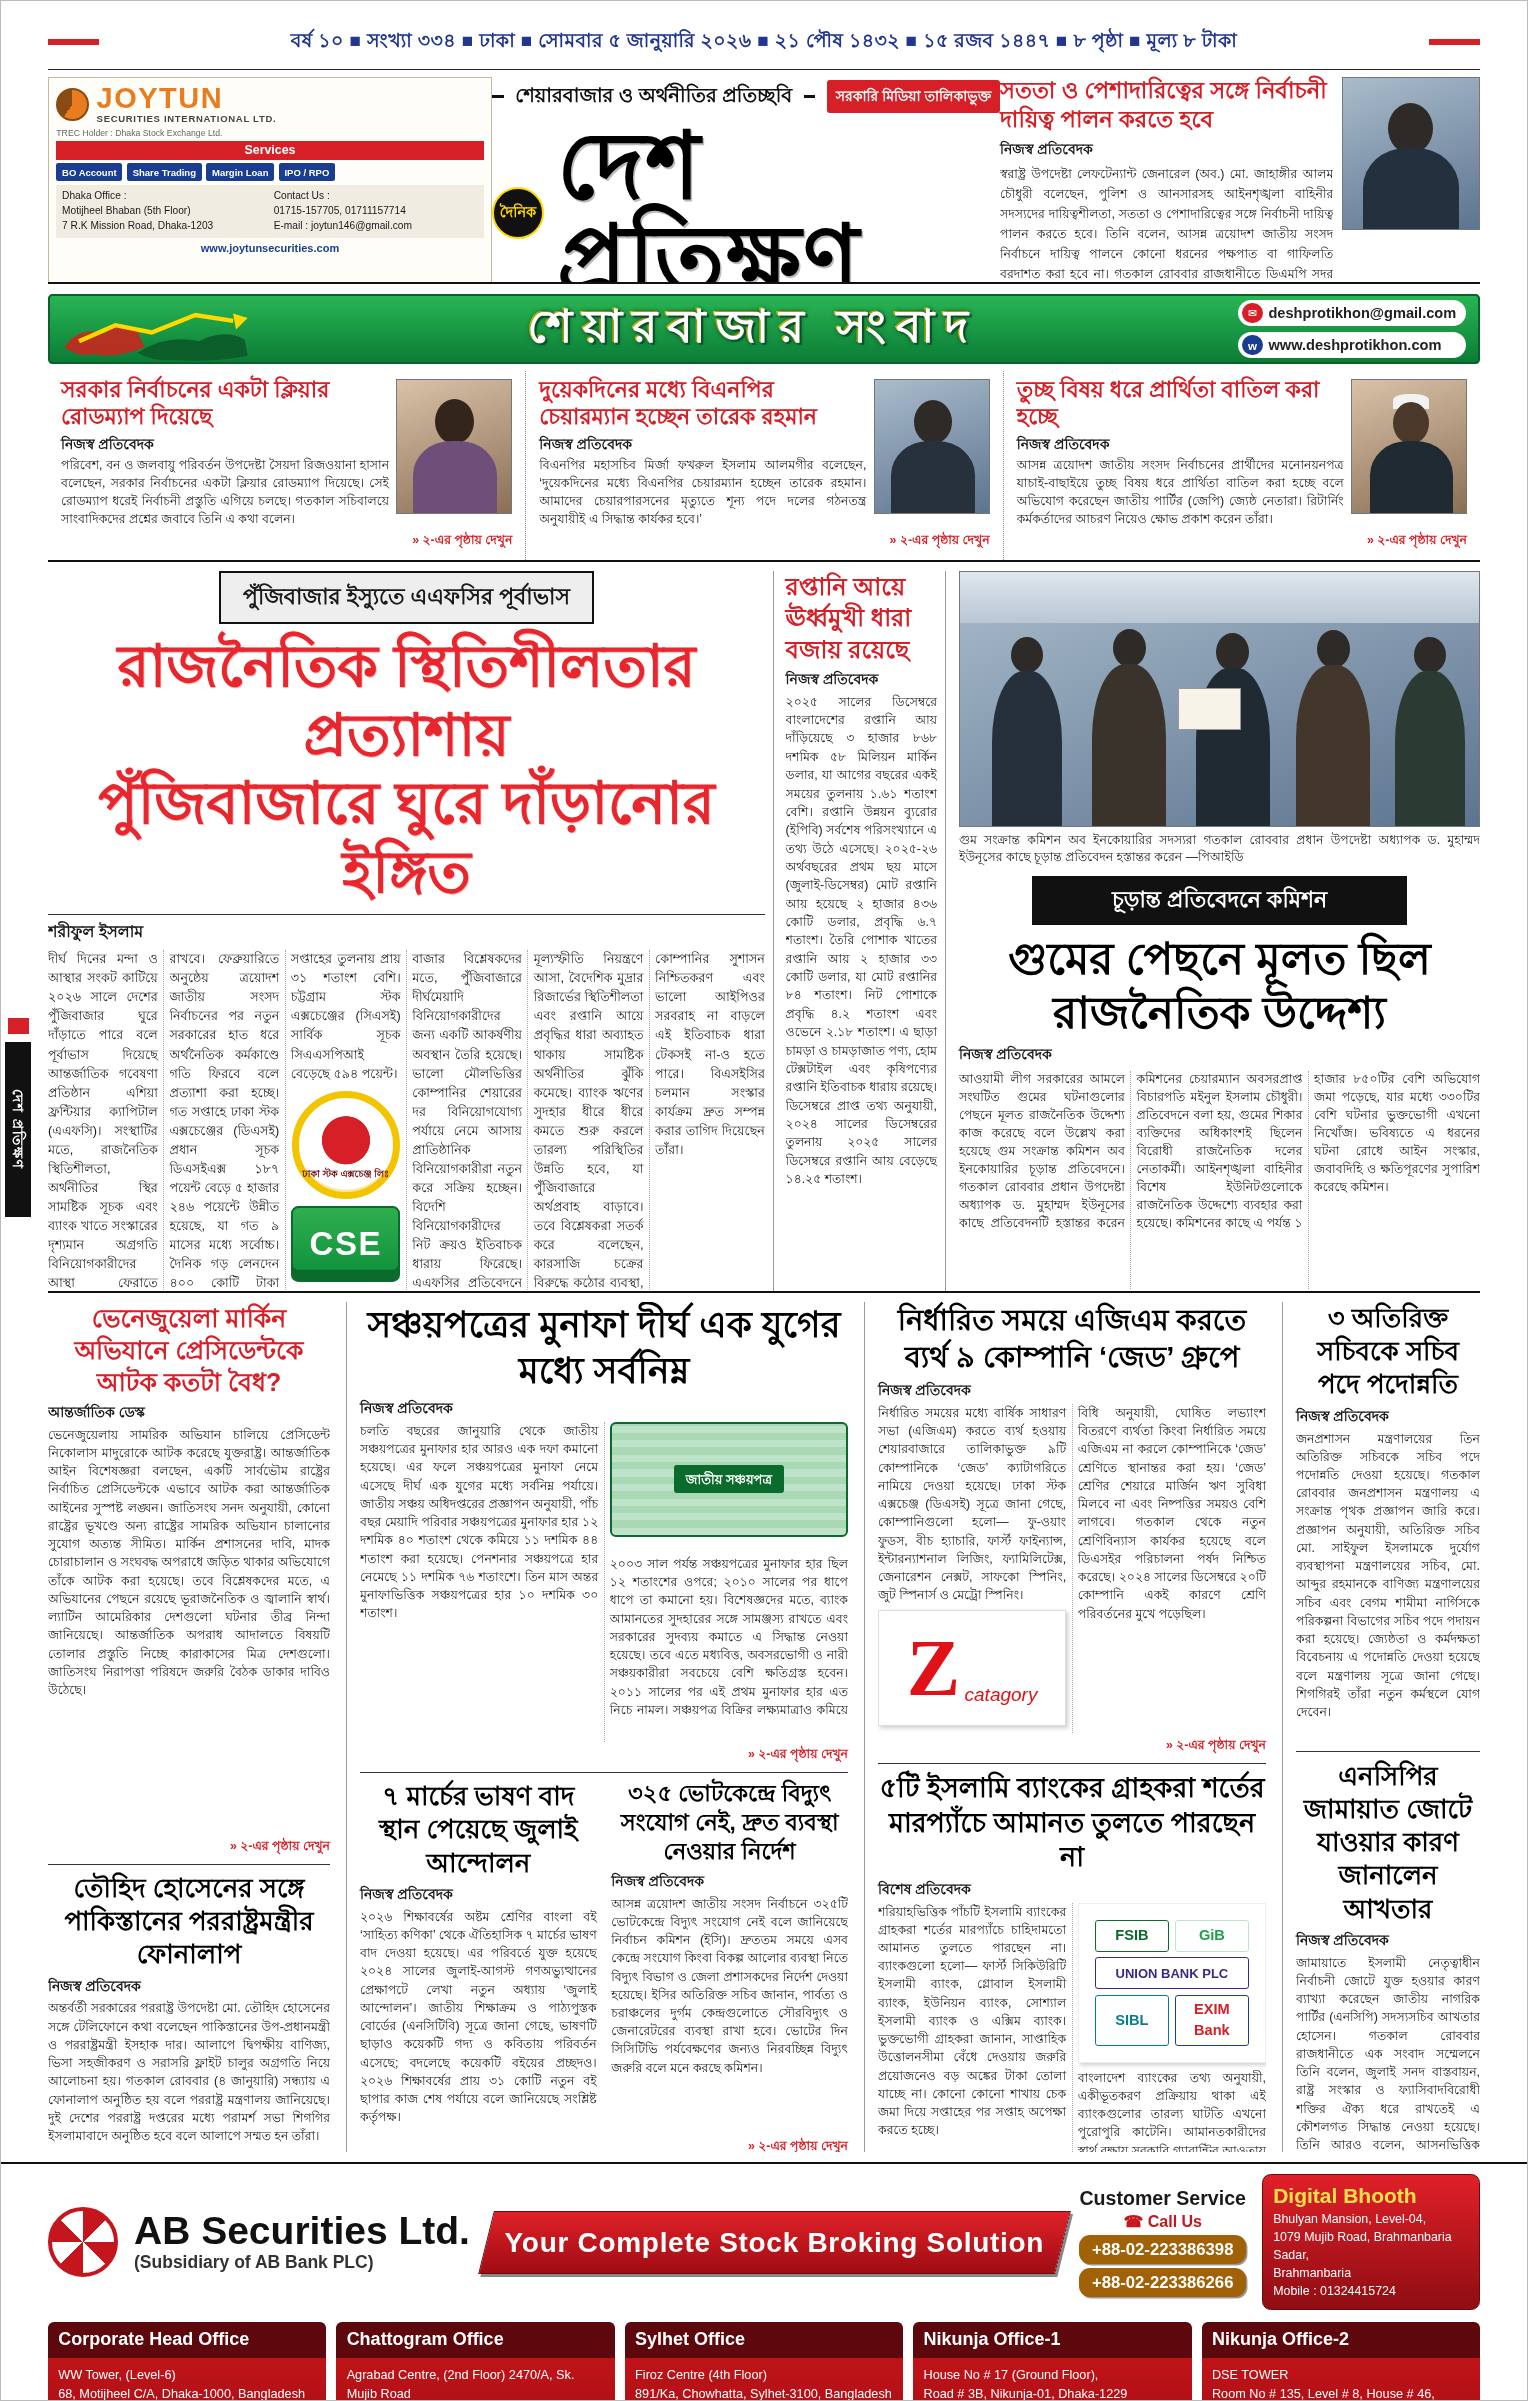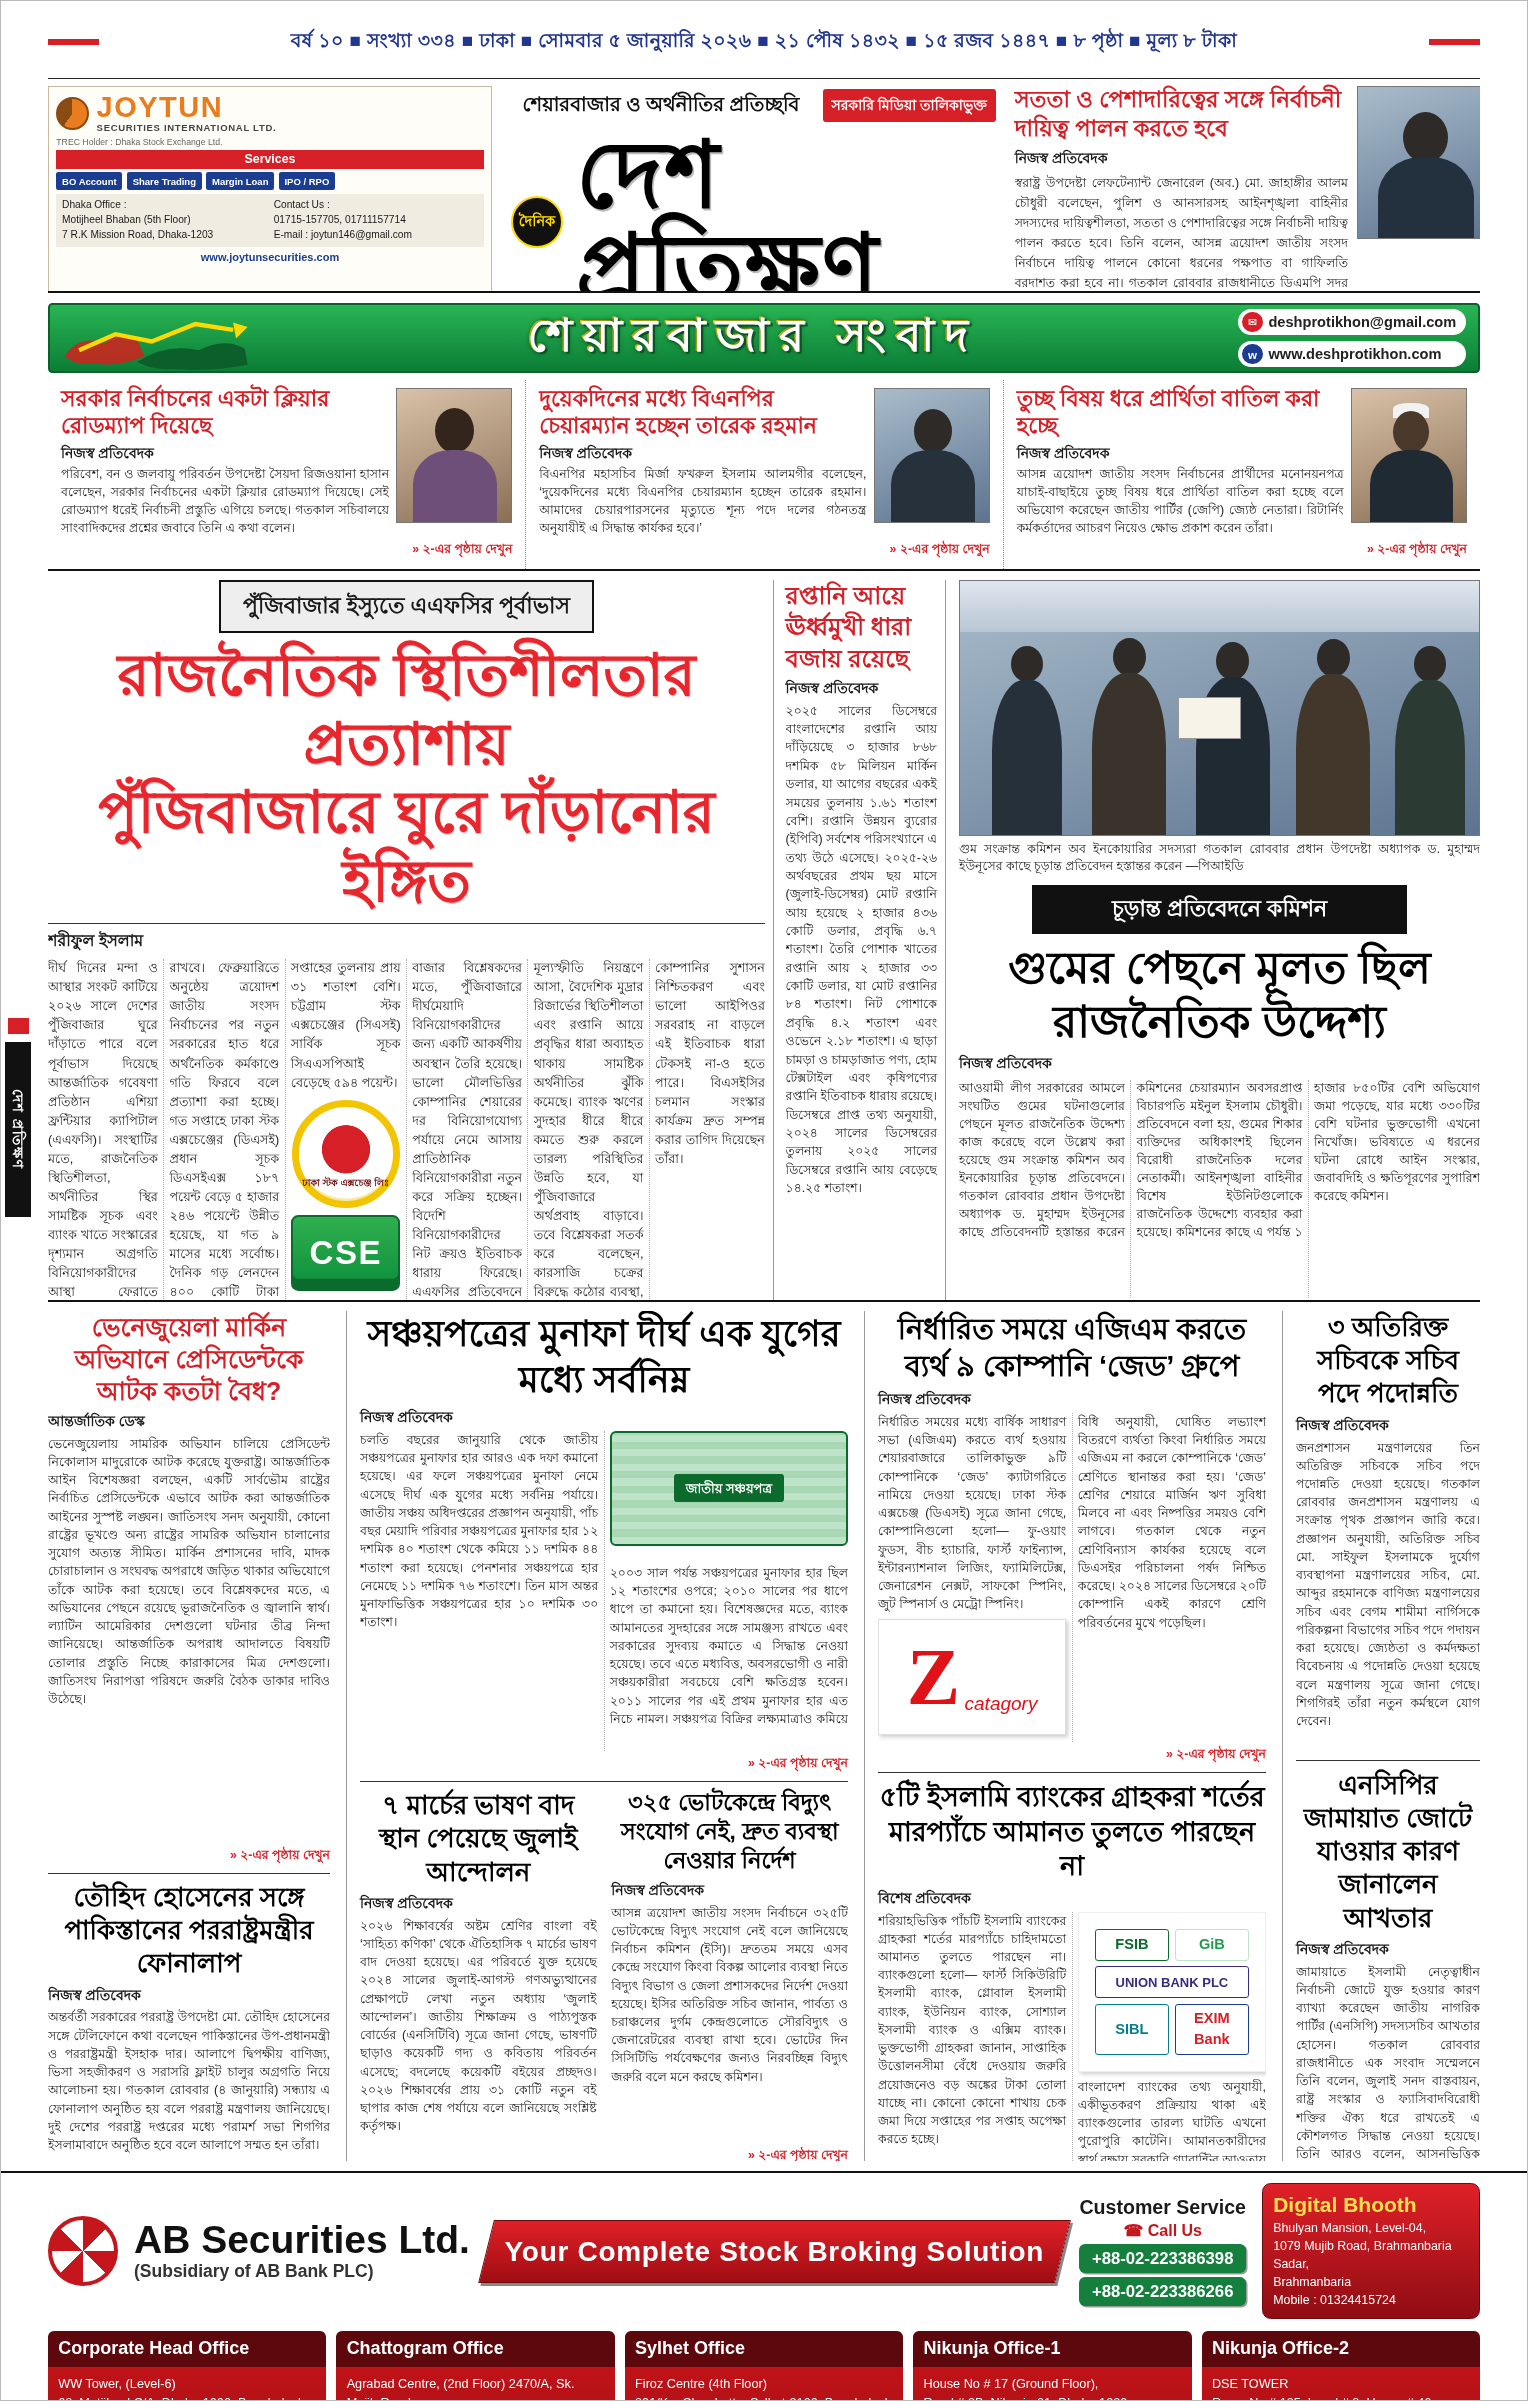--- a/index.html
+++ b/index.html
@@ -11,22 +11,22 @@
   }
   .pre { white-space:pre-line; }
   .justify { text-align:justify; }
 
   
   .dateline-row { display:flex; align-items:center; gap:16px; margin:25px 47px 5.8px; }
   .redbar { width:51px; height:6.5px; background:#d61f26; flex:0 0 auto; }
   .dateline { flex:1; text-align:center; color:#21368f; font-weight:bold; font-size:19px; letter-spacing:0.4px; }
 
   
-  header.mast { display:grid; grid-template-columns:444px 1fr 480px; gap:19px;
-    margin:20px 47px 0; border-top:1.5px solid #222; border-bottom:2.9px solid #111; padding:7.3px 0 8.7px; height:215px; overflow:hidden; }
+  header.mast { display:grid; grid-template-columns:444px 1fr 480px; 
+    margin:11px 47px 0; border-top:1.5px solid #222; border-bottom:2.9px solid #111; padding:7.3px 0 8.7px; height:215px; overflow:hidden; }
 
   .joytun { border:1.5px solid #c9b8a0; padding:5.8px 7.3px; font-size:10.2px; display:flex; flex-direction:column; gap:3.6px; background:#fffdf8; }
   .joytun-brandrow { display:flex; align-items:center; gap:7.3px; }
   .joytun-logo { width:33px; height:33px; border-radius:50%; background:conic-gradient(#e87c1e 0 60%, #8a4b12 0 100%); border:2.2px solid #8a4b12; }
   .joytun-name { color:#e87c1e; font-weight:900; font-size:29px; letter-spacing:1.5px; line-height:1; }
   .joytun-sub { font-size:9.5px; font-weight:bold; letter-spacing:0.7px; color:#444; }
   .joytun-member { font-size:8.7px; color:#666; }
   .joytun-services { background:#d61f26; color:#fff; font-weight:bold; font-size:12.4px; text-align:center; padding:2.2px 0; }
   .joytun-chips { display:flex; gap:4.4px; flex-wrap:wrap; }
   .joytun-chip { background:#1b3d91; color:#fff; font-size:9.5px; font-weight:bold; padding:3.6px 5.8px; border-radius:2.2px; }
@@ -126,21 +126,21 @@
   .ab-top { display:flex; align-items:center; gap:16px; padding:10.2px 47px 5.8px; }
   .ab-logo { width:70px; height:70px; border-radius:50%; flex:0 0 auto; border:4.4px solid #c4161c;
     background:conic-gradient(#c4161c 0 45deg, #fff 45deg 90deg, #c4161c 90deg 135deg, #fff 135deg 180deg, #c4161c 180deg 225deg, #fff 225deg 270deg, #c4161c 270deg 315deg, #fff 315deg 360deg); }
   .ab-name { font-weight:900; font-size:39px; color:#111; line-height:1.05; }
   .ab-sub { font-size:17.5px; color:#333; font-weight:bold; }
   .ribbon { flex:1; transform:skewX(-14deg); background:linear-gradient(180deg,#e02028,#9f0d12); border:1.5px solid #6d0a0e; padding:14.6px 7.3px; box-shadow:2.9px 2.9px 0 #888; }
   .ribbon > div { transform:skewX(14deg); color:#fff; font-weight:900; font-size:28px; text-align:center; letter-spacing:0.7px; }
   .cs-block { text-align:center; flex:0 0 auto; }
   .cs-title { font-weight:900; font-size:19.6px; }
   .cs-call { font-weight:bold; font-size:16px; color:#c4161c; margin:1.5px 0 4.4px; }
-  .phone-pill { background:#15803d; color:#fff; font-weight:bold; font-size:16.7px; border-radius:6px; padding:4.4px 10.2px; margin-top:4.4px; box-shadow:1.5px 1.5px 0 #999; }
+  .phone-pill { background:#a16207; color:#fff; font-weight:bold; font-size:16.7px; border-radius:11px; padding:4.4px 10.2px; margin-top:4.4px; box-shadow:1.5px 1.5px 0 #999; }
   .booth { width:218px; flex:0 0 auto; background:linear-gradient(180deg,#e02028,#8f0d13); border-radius:8.7px; padding:8.7px 10.2px; color:#fff; border:1.5px solid #6d0a0e; }
   .booth-title { font-weight:900; font-size:21px; color:#ffe14d; margin-bottom:2.9px; }
   .booth-lines { font-size:12.4px; line-height:1.45; }
   .offices { display:grid; grid-template-columns:repeat(5,1fr); gap:10.2px; padding:5.8px 47px 0; }
   .office-head { background:#5d080c; color:#fff; font-weight:900; font-size:18px; padding:7.3px 10.2px; border-radius:5.8px 5.8px 0 0; }
   .office-body { background:linear-gradient(180deg,#c01318,#8f0d13); color:#fff; font-size:12.7px; line-height:1.5; padding:8.7px 10.2px; min-height:149px; border-radius:0 0 5.8px 5.8px; }
 
   
   .photo { position:relative; background:linear-gradient(160deg,#a9bccb,#5d7490); overflow:hidden; border:0.7px solid #777; }
   .photo.warm { background:linear-gradient(160deg,#d9c2a8,#8a6f55); }

